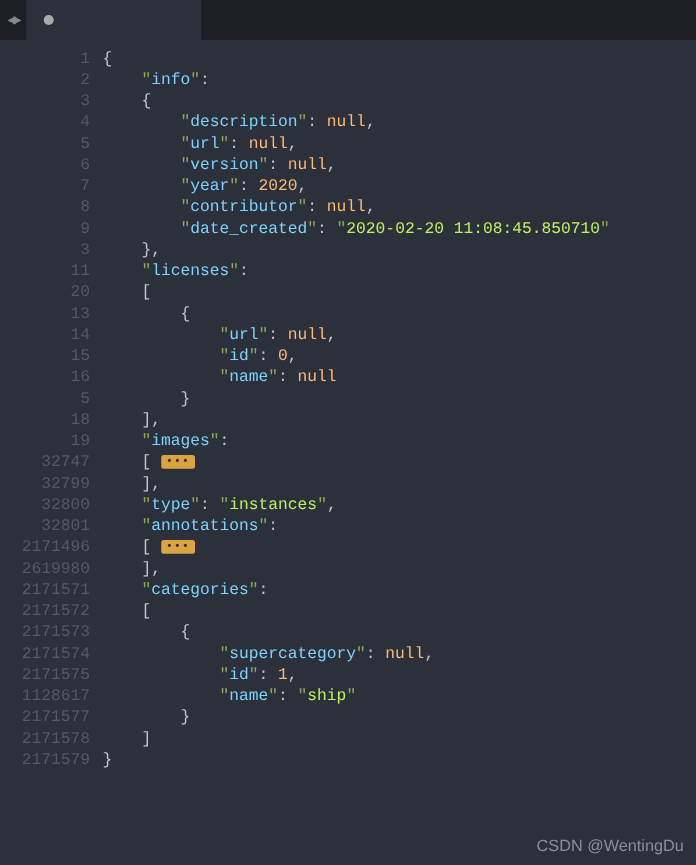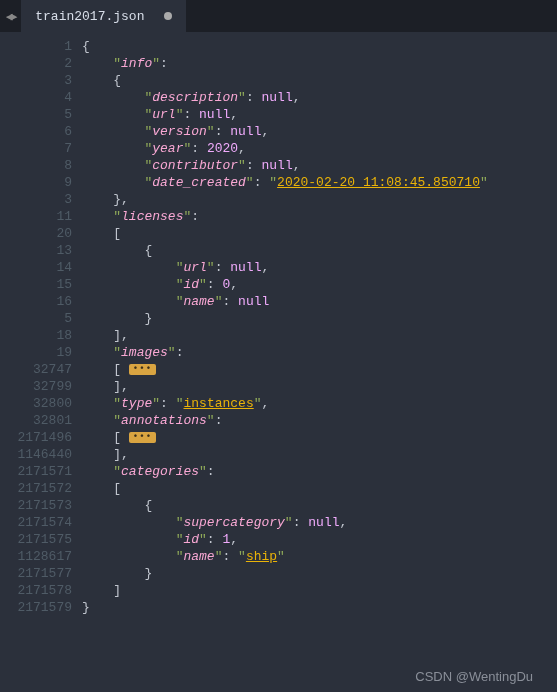--- a/index.html
+++ b/index.html
@@ -65,56 +65,55 @@
       flex-shrink: 0;
     }
     .code {
       padding: 6px 0;
       flex: 1;
       white-space: pre;
     }
     .line { height: 17px; line-height: 17px; }
     .gutter .line { padding-right: 0; }
     .p  { color: #c0c5ce; }   
-    .k  { color: #f9a8d4; font-style: italic; }   
+    .k  { color: #7dd3fc; }   
     .q  { color: #8fa959; }   
-    .s  { color: #eab308; text-decoration: underline; }   
-    .n  { color: #f0abfc; }   
+    .s  { color: #bef264; }   
+    .n  { color: #fdba74; }   
     .fold {
       display: inline-block;
       background: #d9a441;
       color: #3b2f1a;
       border-radius: 2px;
       padding: 0 4px;
       font-size: 9px;
       line-height: 11px;
       vertical-align: middle;
       font-weight: bold;
       letter-spacing: 1px;
     }
     .watermark {
       position: absolute;
-      right: 24px;
+      right: 10px;
       bottom: 8px;
       color: #8a8f99;
       font-size: 13px;
       font-family: sans-serif;
       text-align: right;
     }
   </style>
 </head>
 <body>
 
 <div class="tab-bar">
   <div class="nav-arrows">
     <span class="arrow">◀</span>
     <span class="arrow">▶</span>
   </div>
   <div class="tab active">
-    <span>train2017.json</span>
     <span class="tab-dirty"></span>
   </div>
 </div>
 
 <div class="editor">
   <div class="gutter" id="gutter">
       <div class="line">1</div>
       <div class="line">2</div>
       <div class="line">3</div>
       <div class="line">4</div>
@@ -131,21 +130,21 @@
       <div class="line">15</div>
       <div class="line">16</div>
       <div class="line">5</div>
       <div class="line">18</div>
       <div class="line">19</div>
       <div class="line">32747</div>
       <div class="line">32799</div>
       <div class="line">32800</div>
       <div class="line">32801</div>
       <div class="line">2171496</div>
-      <div class="line">1146440</div>
+      <div class="line">2619980</div>
       <div class="line">2171571</div>
       <div class="line">2171572</div>
       <div class="line">2171573</div>
       <div class="line">2171574</div>
       <div class="line">2171575</div>
       <div class="line">1128617</div>
       <div class="line">2171577</div>
       <div class="line">2171578</div>
       <div class="line">2171579</div>
     </div>

